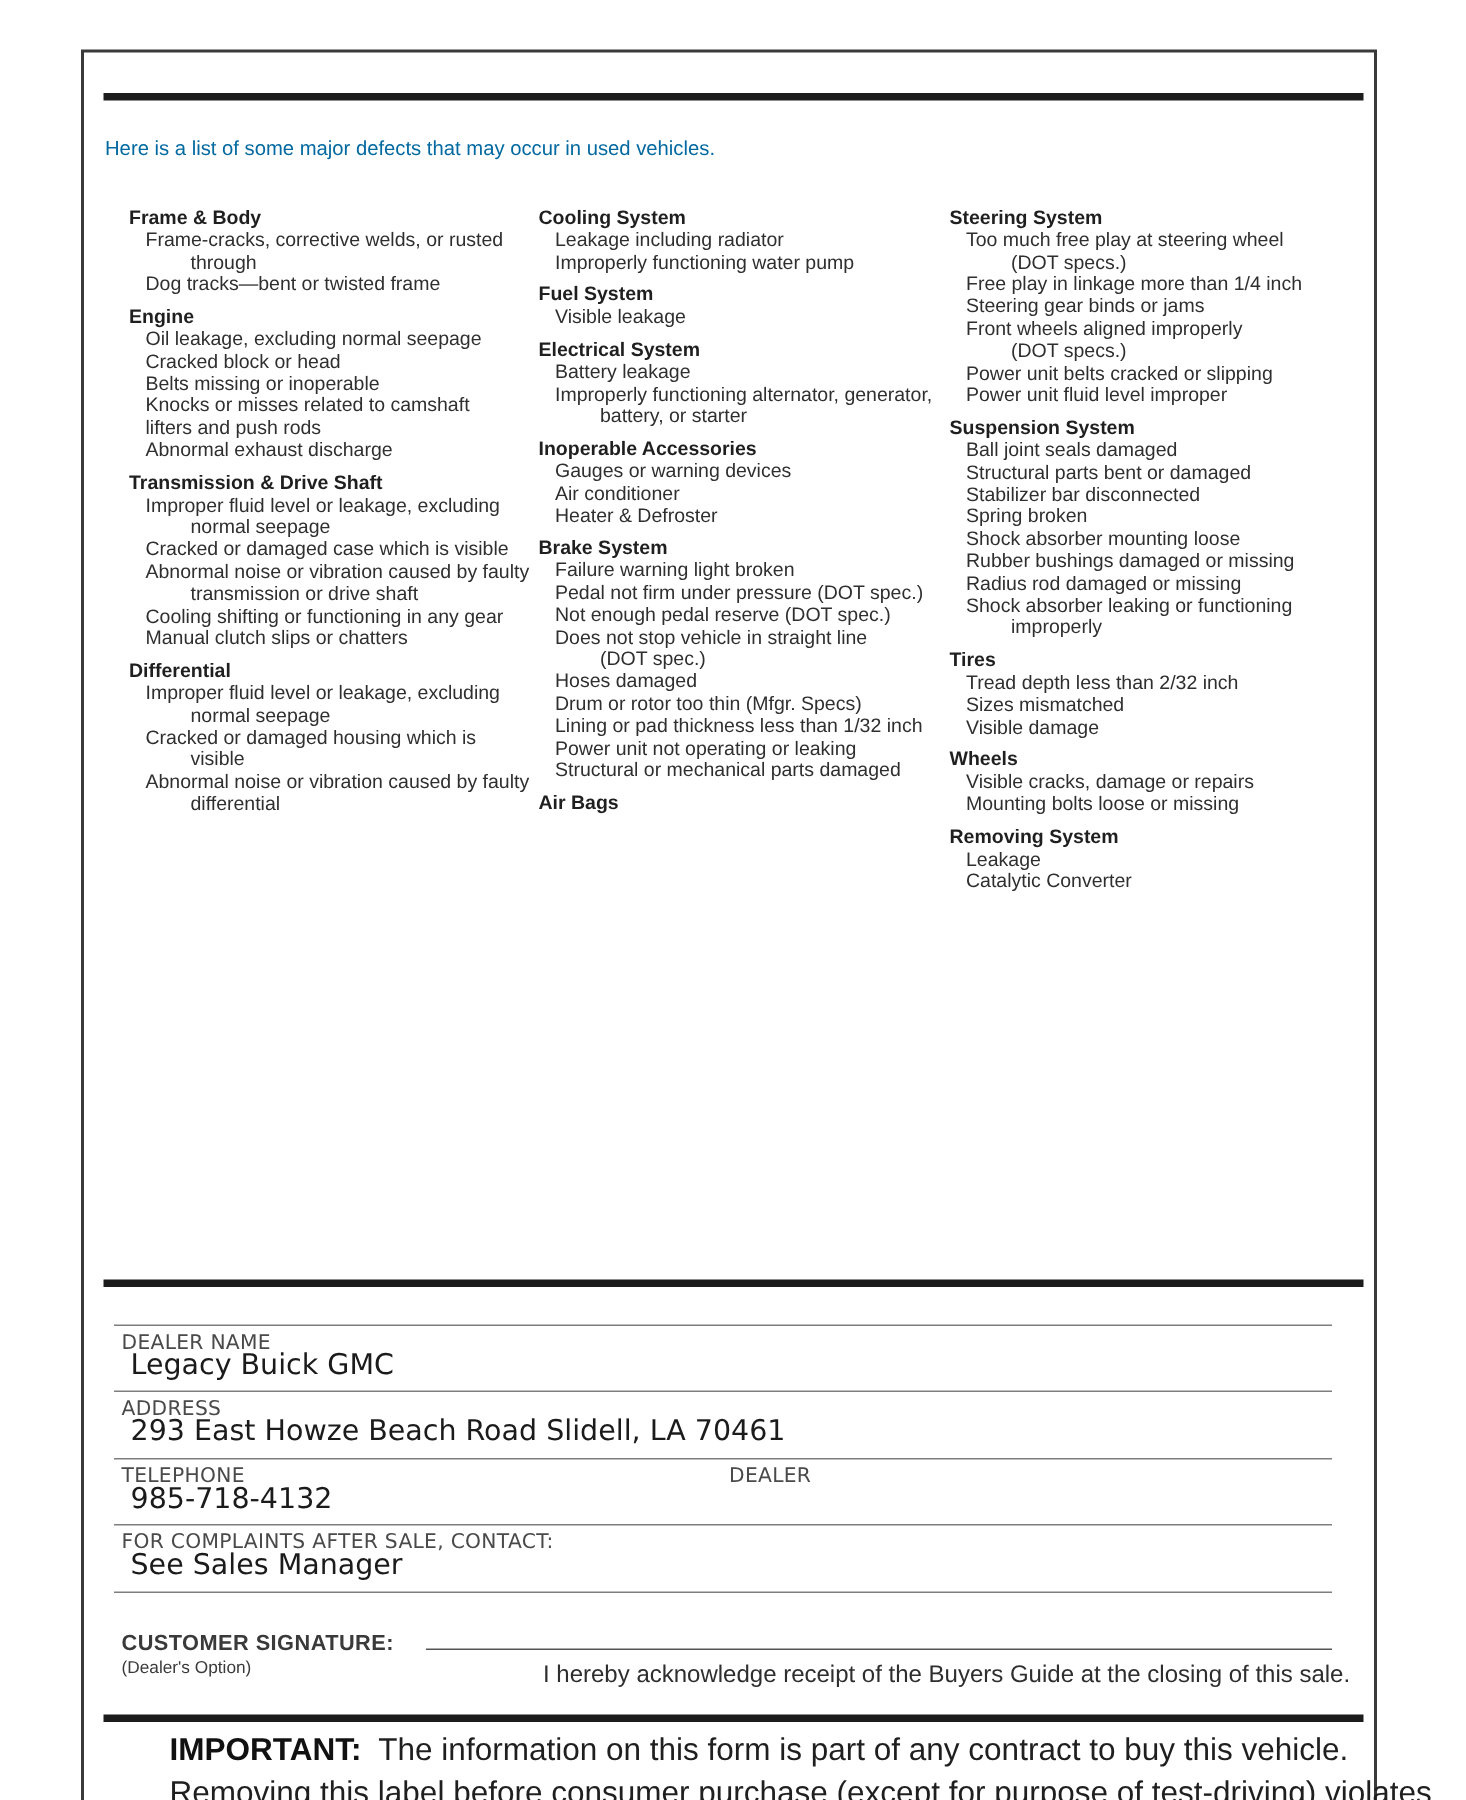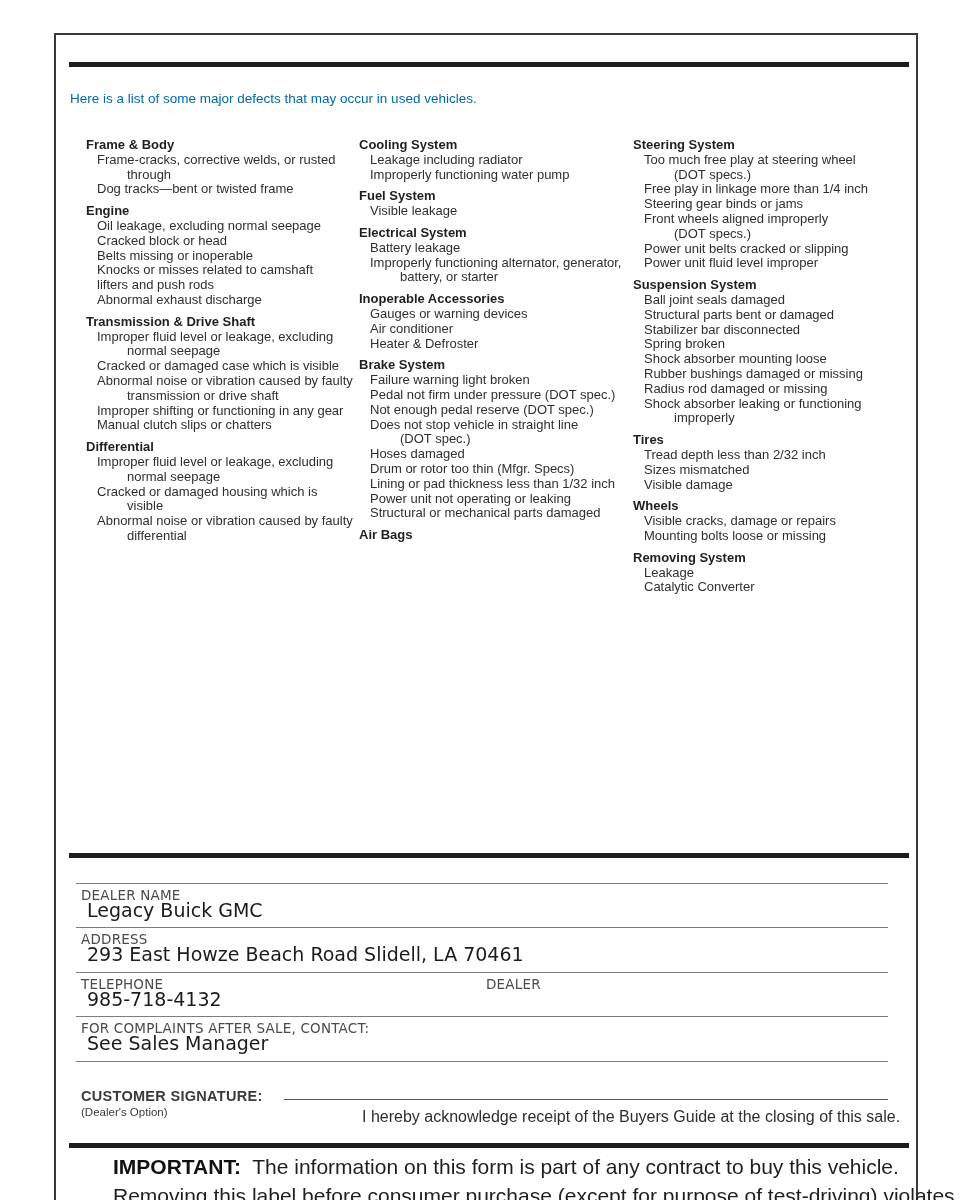--- a/index.html
+++ b/index.html
@@ -107,21 +107,21 @@
         <div class="item">lifters and push rods</div>
         <div class="item">Abnormal exhaust discharge</div>
       </div>
       <div class="sec">
         <div class="sec-title">Transmission &amp; Drive Shaft</div>
         <div class="item">Improper fluid level or leakage, excluding</div>
         <div class="cont">normal seepage</div>
         <div class="item">Cracked or damaged case which is visible</div>
         <div class="item">Abnormal noise or vibration caused by faulty</div>
         <div class="cont">transmission or drive shaft</div>
-        <div class="item">Improper shifting or functioning in any gear</div>
+        <div class="item">Cooling shifting or functioning in any gear</div>
         <div class="item">Manual clutch slips or chatters</div>
       </div>
       <div class="sec">
         <div class="sec-title">Differential</div>
         <div class="item">Improper fluid level or leakage, excluding</div>
         <div class="cont">normal seepage</div>
         <div class="item">Cracked or damaged housing which is</div>
         <div class="cont">visible</div>
         <div class="item">Abnormal noise or vibration caused by faulty</div>
         <div class="cont">differential</div>

